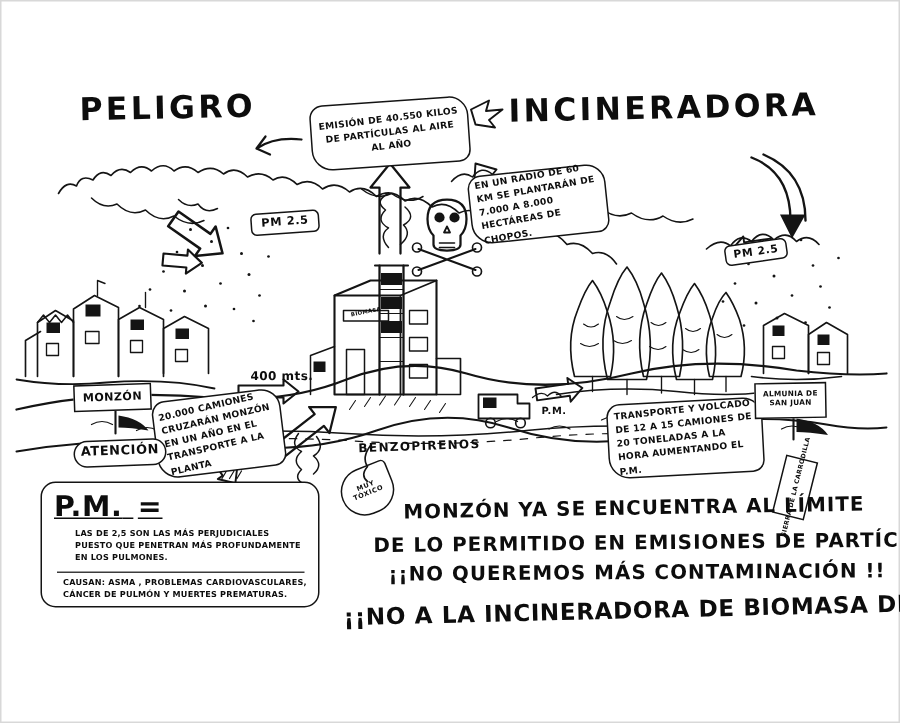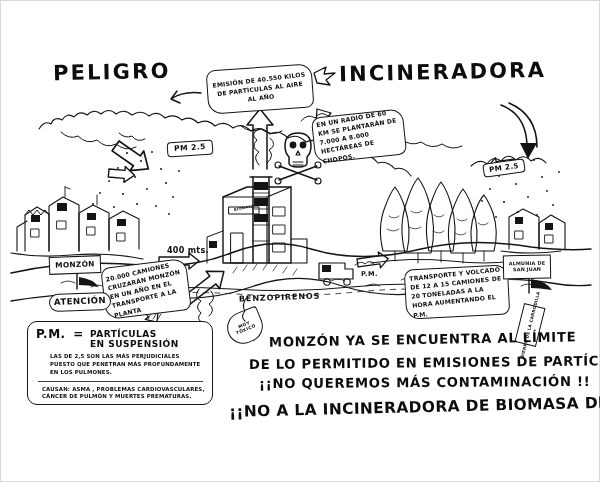--- a/index.html
+++ b/index.html
@@ -71,21 +71,21 @@
   }
 
   
   #pm-panel{
     border:1.7px solid #141414;
     border-radius:10px;
     background:#fff;
     box-sizing:border-box;
     padding:6px 7px 5px 8px;
   }
-  .pm-eq{font-size:12px;font-weight:800;letter-spacing:.5px;}
+  .pm-eq{font-size:19px;font-weight:800;letter-spacing:.5px;text-decoration:underline;}
   .pm-head{font-size:9px;font-weight:800;letter-spacing:.5px;line-height:1.12;}
   .pm-rule{height:1px;background:#1a1a1a;margin:4px 2px 4px 2px;opacity:.85;}
 
   svg{display:block;overflow:visible;}
   .ink{fill:none;stroke:#141414;stroke-linecap:round;stroke-linejoin:round;}
   .inkf{fill:#141414;stroke:none;}
 </style>
 </head>
 <body>
 
@@ -386,24 +386,20 @@
               text-align:center;font-size:4.4px;font-weight:700;line-height:1.25;transform:rotate(-22deg);">
     <span>MUY TÓXICO</span>
   </div>
 
   <div class="abs" id="pm-panel" style="left:26px;top:320px;width:186px;height:84px;">
     <div style="display:flex;align-items:flex-start;gap:6px;">
       <div class="hand pm-eq">
         <span>P.M.</span>
         <span style="margin-left:3px;">=</span>
       </div>
-      <div class="hand pm-head" style="padding-top:1px;">
-        <div>PARTÍCULAS</div>
-        <div>EN SUSPENSIÓN</div>
-      </div>
     </div>
 
     <div class="hand tiny" style="margin:4px 0 0 14px;">
       <div>LAS DE 2,5 SON LAS MÁS PERJUDICIALES</div>
       <div>PUESTO QUE PENETRAN MÁS PROFUNDAMENTE</div>
       <div>EN LOS PULMONES.</div>
     </div>
 
     <div class="pm-rule"></div>
 

